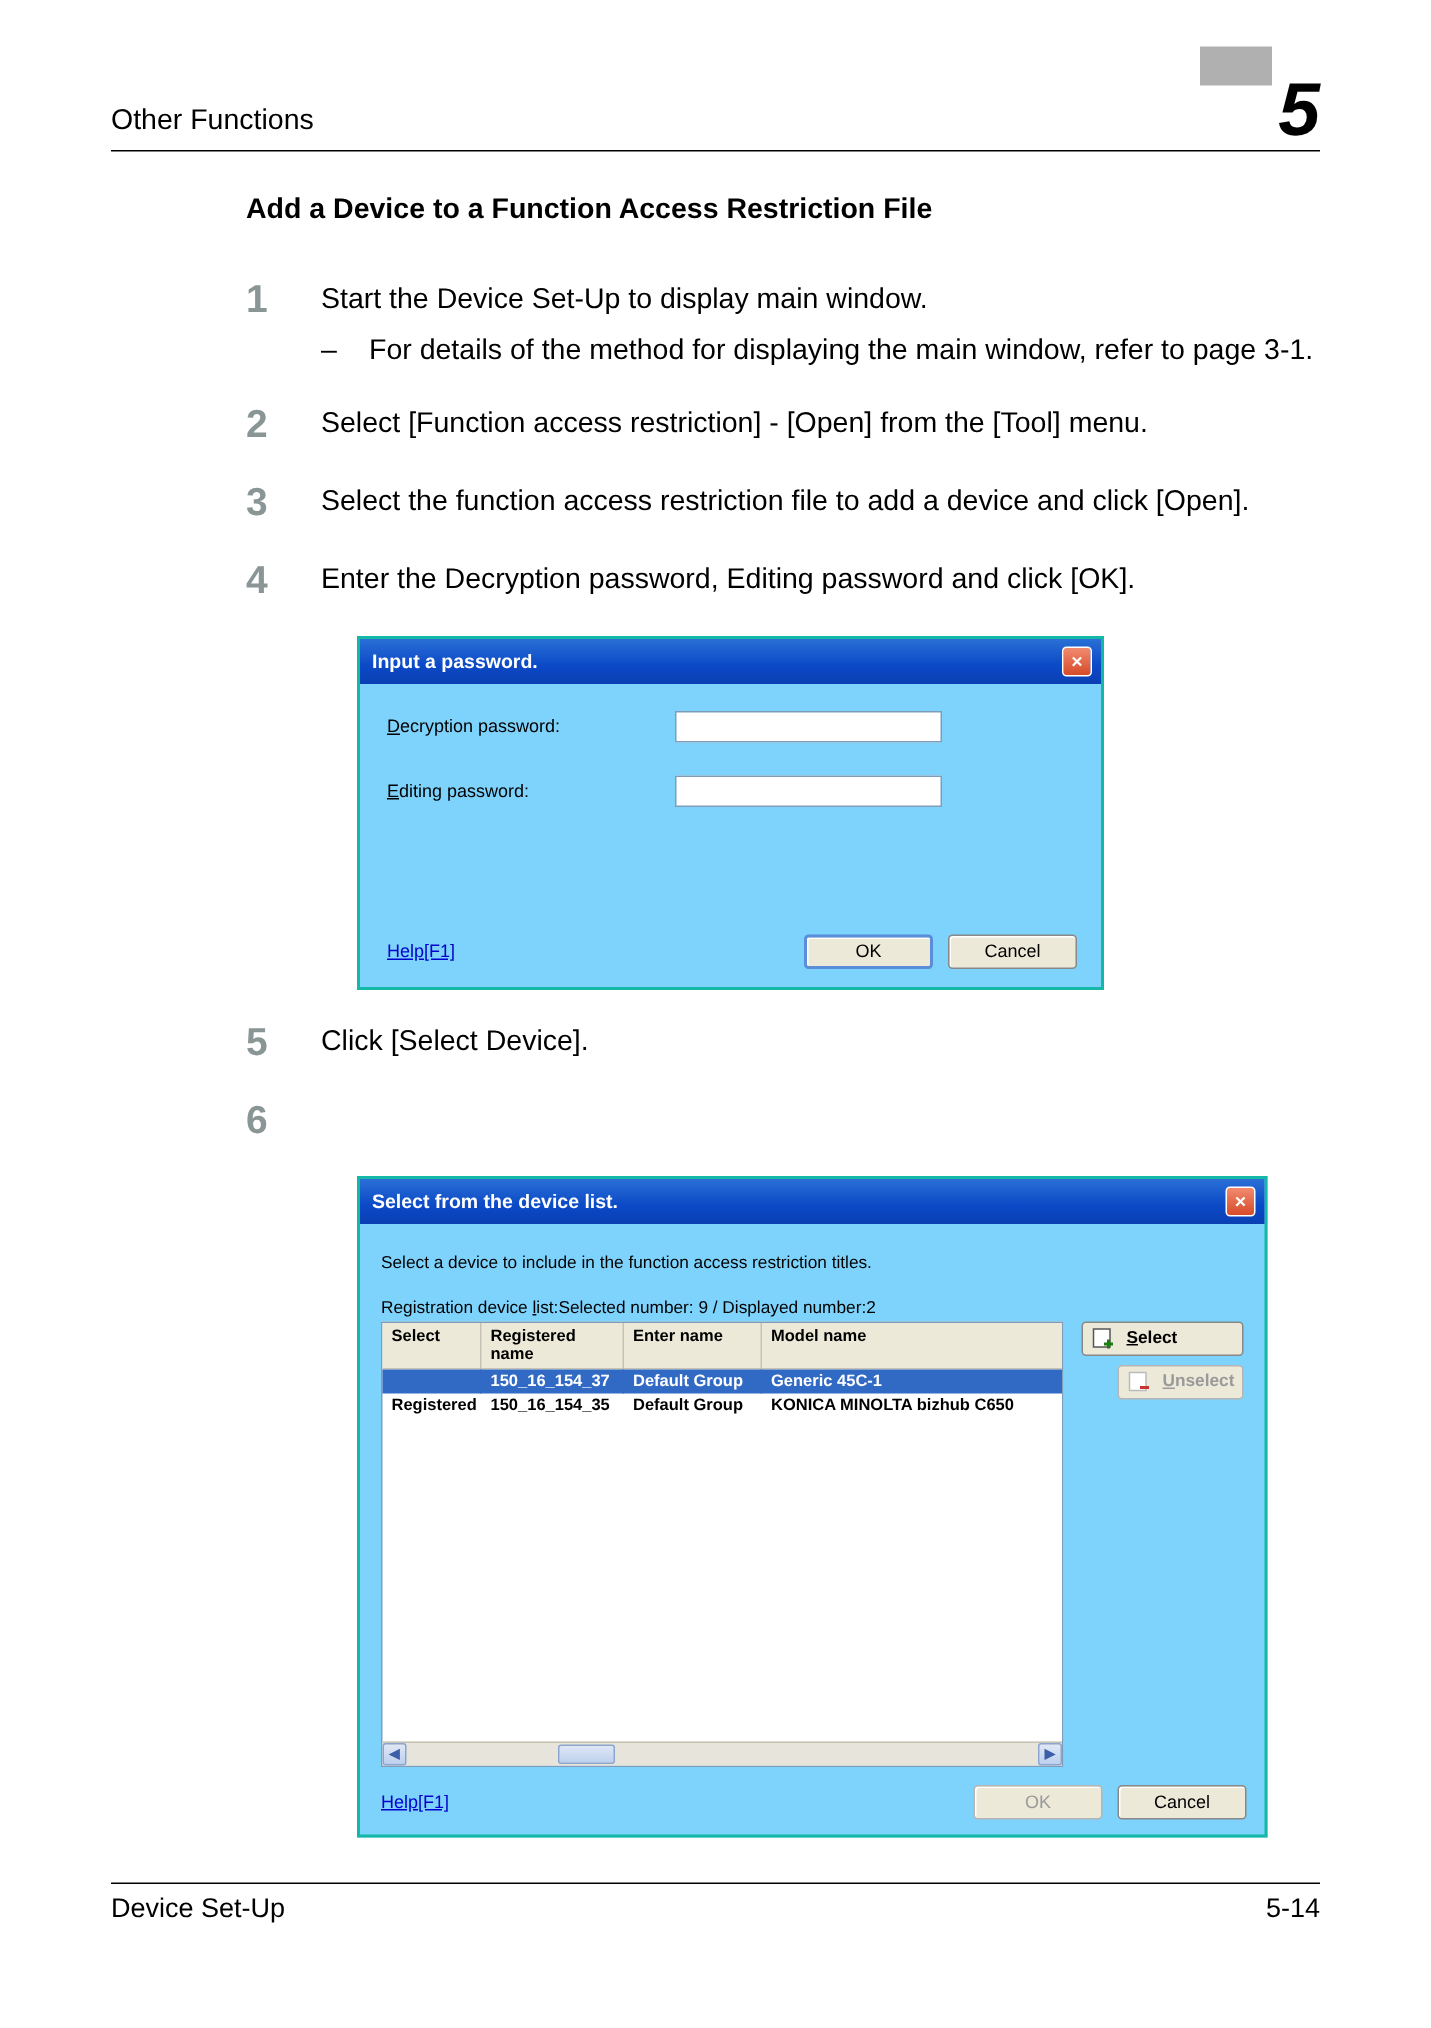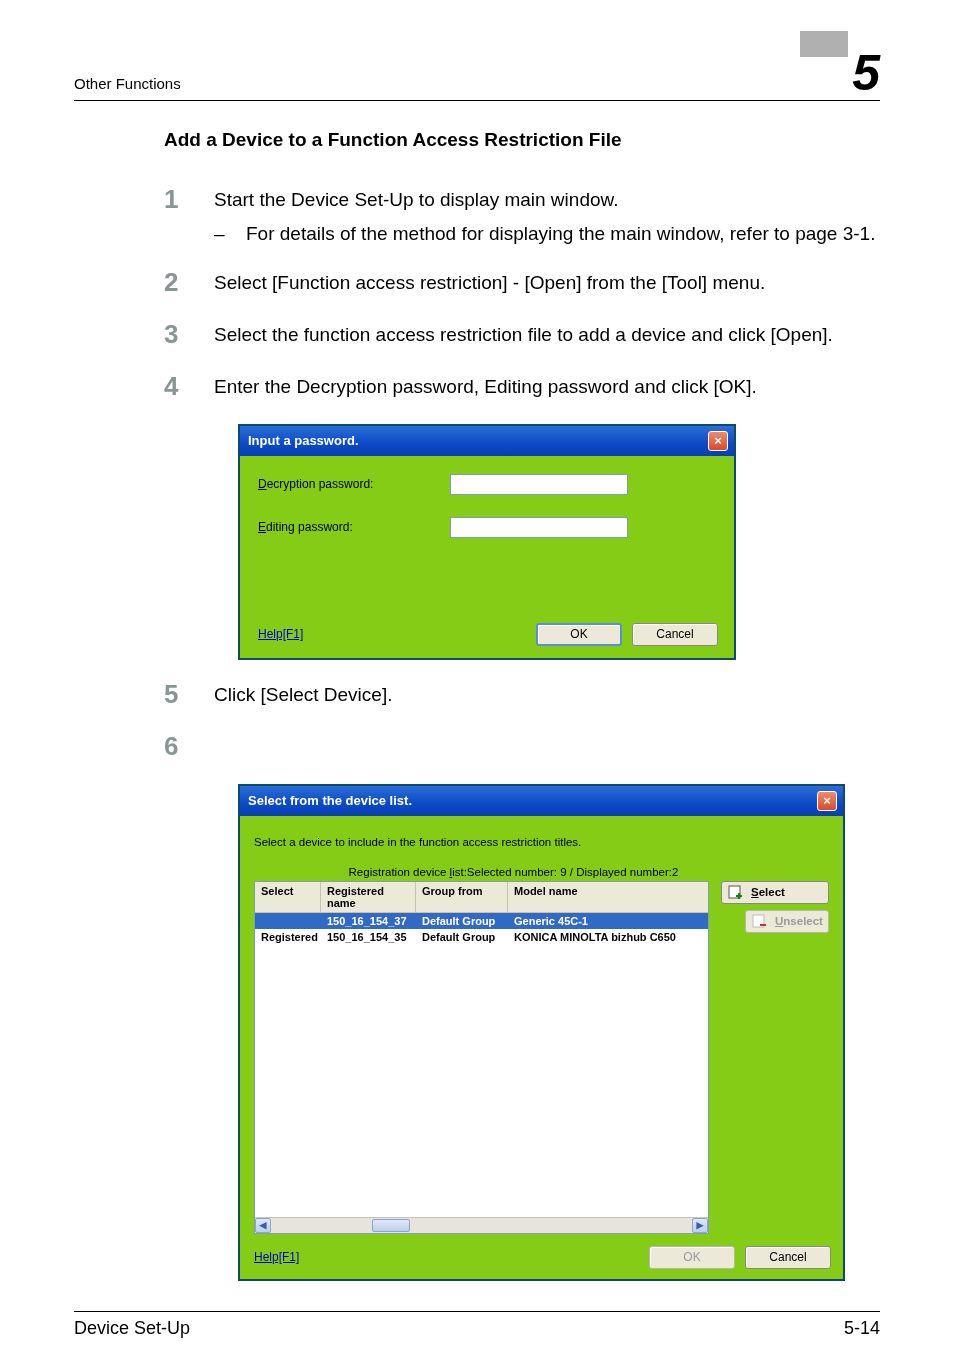--- a/index.html
+++ b/index.html
@@ -17,21 +17,21 @@
   }
   .header-row {
     border-bottom: 1px solid #000;
     padding-bottom: 2px;
     margin-bottom: 28px;
     display: flex;
     align-items: flex-end;
     justify-content: space-between;
   }
   .header-left {
-    font-size: 15px;
+    font-size: 19px;
     color: #000;
     padding-bottom: 6px;
   }
   .header-right {
     display: flex;
     align-items: flex-end;
   }
   .grey-block {
     width: 48px;
     height: 26px;
@@ -78,22 +78,22 @@
     margin-top: 8px;
   }
   .dash {
     width: 32px;
     flex: 0 0 32px;
   }
 
   
   .dialog {
     margin: 10px 0 20px 164px;
-    border: 2px solid #0c4a6e;
-    background: #84cc16;
+    border: 2px solid #14b8a6;
+    background: #7dd3fc;
     font-family: Tahoma, Arial, sans-serif;
   }
   .dialog1 { width: 498px; }
   .titlebar {
     background: linear-gradient(#2a6fd6, #0b49c6 60%, #0a3fb3);
     color: #fff;
     font-size: 13px;
     font-weight: bold;
     padding: 5px 6px 5px 8px;
     display: flex;
@@ -165,24 +165,23 @@
 
   
   .dialog2 { width: 607px; margin-left: 164px; }
   .dlg2-body {
     padding: 20px 12px 10px 14px;
     font-size: 11.5px;
   }
   .instr { margin-bottom: 18px; }
   .list-header-row {
     display: flex;
-    justify-content: center;
+    justify-content: flex-start;
     font-size: 11.5px;
     margin-bottom: 3px;
-    margin-left: 32px;
   }
   .content-row {
     display: flex;
     align-items: flex-start;
     font-weight: bold;
   }
   .listbox {
     border: 1px solid #7f9db9;
     background: #fff;
     width: 455px;
@@ -195,21 +194,21 @@
   }
   .col {
     padding: 3px 6px;
     border-right: 1px solid #c6c3b5;
     overflow: hidden;
   }
   .col-select { width: 66px; flex: 0 0 66px; }
   .col-reg    { width: 95px; flex: 0 0 95px; }
   .col-group  { width: 92px; flex: 0 0 92px; }
   .col-model  { flex: 1; border-right: none; }
-  .list-rows { height: 304px; }
+  .list-rows { height: 248px; }
   .list-row {
     display: flex;
     font-size: 11px;
   }
   .list-row .col { padding: 2px 6px; border-right: 1px solid transparent; }
   .row-selected { background: #316ac5; color: #fff; }
   .row-selected .col { border-right: 1px solid #316ac5; }
   .list-row .col-model { border-right: 1px solid transparent; }
 
   .scrollbar-h {
@@ -387,21 +386,21 @@
       <div class="list-header-row" style="width:455px;">
         <span><span>Registration device </span><span class="underline-first">l</span><span>ist:</span></span>
         <span>Selected number: 9 / Displayed number:2</span>
       </div>
 
       <div class="content-row">
         <div class="listbox">
           <div class="list-headers">
             <div class="col col-select">Select</div>
             <div class="col col-reg">Registered name</div>
-            <div class="col col-group">Group from</div>
+            <div class="col col-group">Enter name</div>
             <div class="col col-model">Model name</div>
           </div>
           <div class="list-rows">
             <div class="list-row row-selected">
               <div class="col col-select"></div>
               <div class="col col-reg">150_16_154_37</div>
               <div class="col col-group">Default Group</div>
               <div class="col col-model">Generic 45C-1</div>
             </div>
             <div class="list-row">

